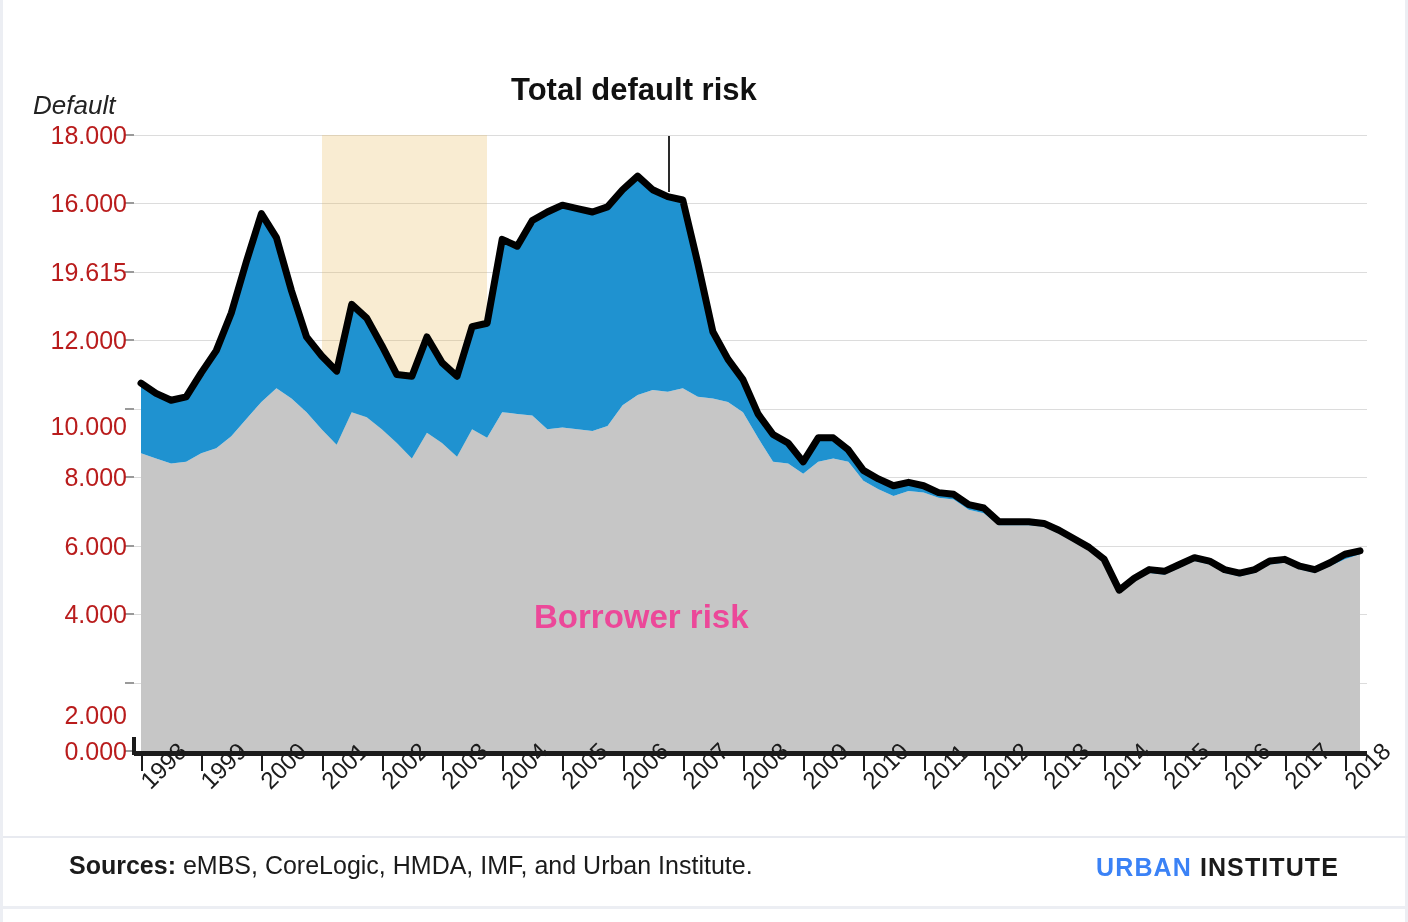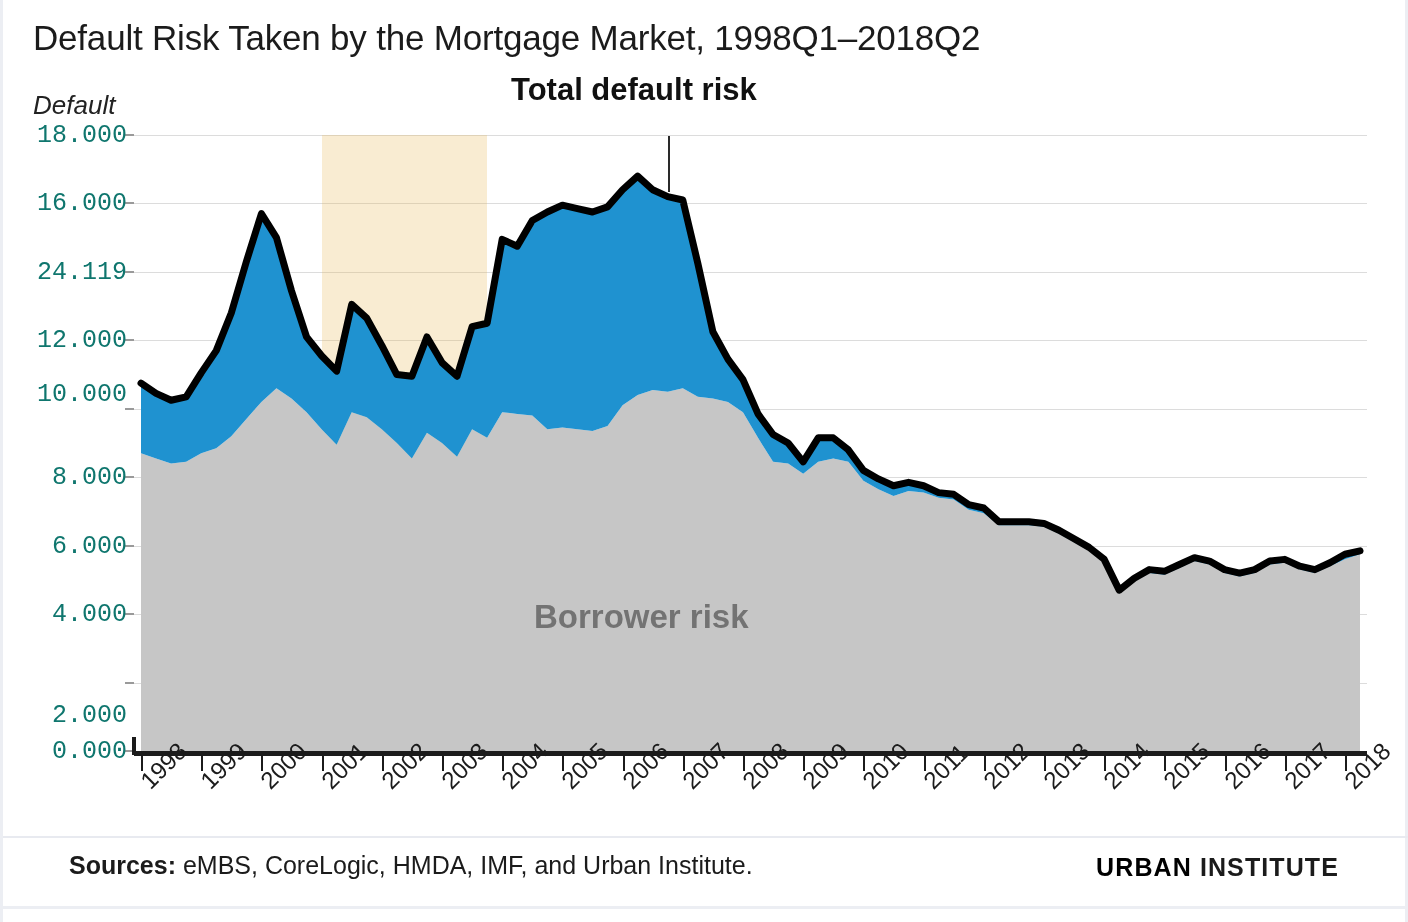--- a/index.html
+++ b/index.html
@@ -43,25 +43,24 @@
     left:131px;top:135px;
     width:1233px;height:616px;
   }
   .gridline{
     position:absolute;left:0;width:100%;
     height:1px;background:#dcdcdc;
   }
   .ytick-label{
     position:absolute;
     right:1278px;
-    font-size:25px;color:#0f766e;
+    font-size:25px;color:#b91c1c;
     text-align:right;
     transform:translateY(-50%);
     white-space:nowrap;
-    font-family:Liberation Mono, monospace;
   }
   .ytick-mark{
     position:absolute;left:-9px;width:9px;height:2px;background:#9a9a9a;
   }
   #svgwrap{position:absolute;left:0;top:0;width:100%;height:100%;}
   
   #band{
     position:absolute;
     top:0;height:616px;
     background:rgba(232,183,83,0.26);
@@ -75,21 +74,21 @@
     line-height:1.12;
   }
   
   #label-product{
     position:absolute;left:446px;top:325px;
     font-size:33px;font-weight:bold;color:#ffffff;
     white-space:nowrap;
   }
   #label-borrower{
     position:absolute;left:531px;top:598px;
-    font-size:33px;font-weight:bold;color:#737373;
+    font-size:33px;font-weight:bold;color:#ec4899;
     white-space:nowrap;
   }
   
   #xaxis{
     position:absolute;left:131px;top:751px;
     width:1233px;height:5px;background:#1b1b1b;
   }
   #yaxis{
     position:absolute;left:129px;top:737px;
     width:4px;height:18px;background:#1b1b1b;
@@ -113,32 +112,31 @@
     position:absolute;left:66px;top:851px;
     font-size:25px;color:#1b1b1b;
     white-space:nowrap;
   }
   #sources b{font-weight:bold;text-align:right;}
   #brand{
     position:absolute;right:66px;top:853px;
     font-size:25px;font-weight:bold;letter-spacing:1.1px;
     white-space:nowrap;
   }
-  #brand .urban{color:#000000;}
+  #brand .urban{color:#3b82f6;}
   #brand .institute{color:#1b1b1b;}
   #bottom-rule{
     position:absolute;left:0;top:906px;width:1408px;height:3px;background:#eceef3;
   }
 </style>
 </head>
 <body>
 
 <div id="frame">
 
-  <div id="title">Default Risk Taken by the Mortgage Market, 1998Q1–2018Q2</div>
 
   <div id="subtitle-total">Total default risk</div>
   <div id="leader-line"></div>
 
   <div id="ylabel">Default</div>
 
   <div id="plot">
     <div id="gridlines">
         <div class="ytick-mark" style="top: 615px;"></div>
         <div class="gridline" style="top: 547.556px;"></div>
@@ -226,18 +224,18 @@
   <div id="brand">
     <span class="urban">URBAN</span>
     <span class="institute">INSTITUTE</span>
   </div>
   <div id="bottom-rule"></div>
 <div class="ytick-label" style="top: 751px;">0.000</div>
     <div class="ytick-label" style="top: 682.556px; margin-top: 32px;">2.000</div>
     <div class="ytick-label" style="top: 614.111px;">4.000</div>
     <div class="ytick-label" style="top: 545.667px;">6.000</div>
     <div class="ytick-label" style="top: 477.222px;">8.000</div>
-    <div class="ytick-label" style="top: 394px;">10.000</div>
+    <div class="ytick-label" style="top: 426px;">10.000</div>
     <div class="ytick-label" style="top: 340.333px;">12.000</div>
-    <div class="ytick-label" style="top: 271.889px;">24.119</div>
+    <div class="ytick-label" style="top: 271.889px;">19.615</div>
     <div class="ytick-label" style="top: 203.444px;">16.000</div>
     <div class="ytick-label" style="top: 135px;">18.000</div>
   </div>
 
 </body></html>

